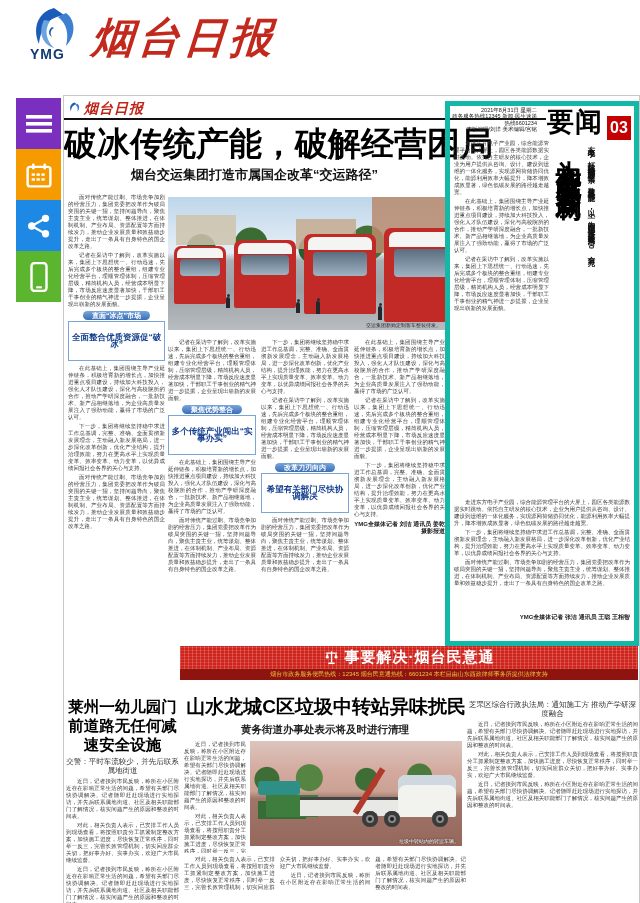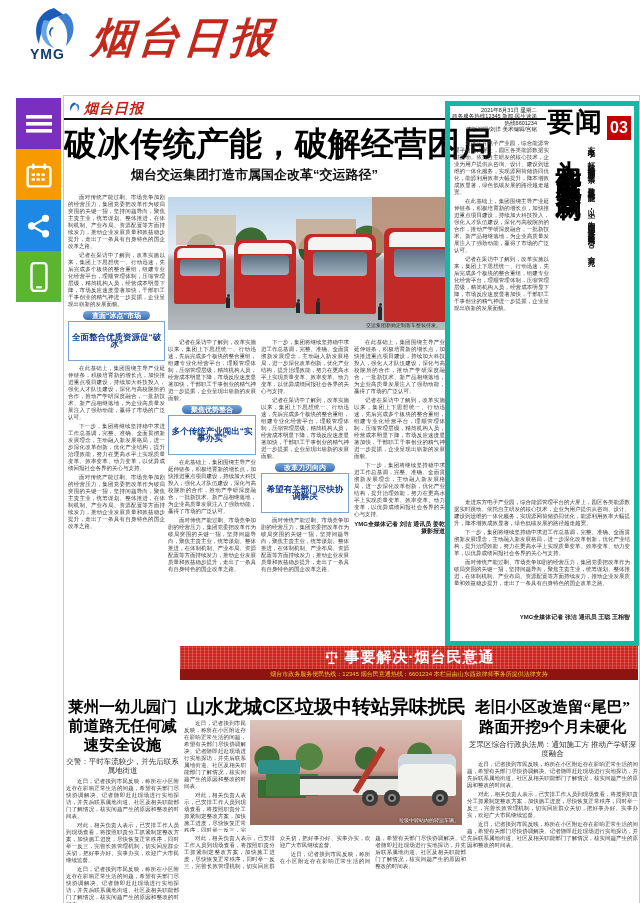--- a/index.html
+++ b/index.html
@@ -306,20 +306,21 @@
     <div class="sub">交警：平时车流较少，并先后联系属地街道</div>
     <div class="greek">
       <p>近日，记者接到市民反映，称所在小区附近存在影响正常生活的问题，希望有关部门尽快协调解决。记者随即赶赴现场进行实地探访，并先后联系属地街道、社区及相关职能部门了解情况，核实问题产生的原因和整改的时间表。</p>
       <p>对此，相关负责人表示，已安排工作人员到现场查看，将按照职责分工抓紧制定整改方案，加快施工进度，尽快恢复正常秩序，同时举一反三，完善长效管理机制，切实回应群众关切，把好事办好、实事办实，欢迎广大市民继续监督。</p>
       <p>近日，记者接到市民反映，称所在小区附近存在影响正常生活的问题，希望有关部门尽快协调解决。记者随即赶赴现场进行实地探访，并先后联系属地街道、社区及相关职能部门了解情况，核实问题产生的原因和整改的时间表。</p>
     </div>
   </div>
 
   <div class="artB">
     <div class="hl">山水龙城C区垃圾中转站异味扰民</div>
+    <div class="sub">黄务街道办事处表示将及时进行清理</div>
     <div class="artB-row">
       <div class="artB-text greek">
         <p>近日，记者接到市民反映，称所在小区附近存在影响正常生活的问题，希望有关部门尽快协调解决。记者随即赶赴现场进行实地探访，并先后联系属地街道、社区及相关职能部门了解情况，核实问题产生的原因和整改的时间表。</p>
         <p>对此，相关负责人表示，已安排工作人员到现场查看，将按照职责分工抓紧制定整改方案，加快施工进度，尽快恢复正常秩序，同时举一反三，完善长效管理机制，切实回应群众关切，把好事办好、实事办实，欢迎广大市民继续监督。</p>
       </div>
       <div class="photo-truck">
         <div class="tr-trees"></div>
         <div class="tr-canopy"></div>
         <div class="tr-bins"></div>
         <div class="tr-truck-bed"></div>
@@ -331,21 +332,20 @@
         <div class="tr-caption">垃圾中转站内的转运车辆。</div>
       </div>
     </div>
     <div class="artB-bottom greek">
       <p>对此，相关负责人表示，已安排工作人员到现场查看，将按照职责分工抓紧制定整改方案，加快施工进度，尽快恢复正常秩序，同时举一反三，完善长效管理机制，切实回应群众关切，把好事办好、实事办实，欢迎广大市民继续监督。</p>
       <p>近日，记者接到市民反映，称所在小区附近存在影响正常生活的问题，希望有关部门尽快协调解决。记者随即赶赴现场进行实地探访，并先后联系属地街道、社区及相关职能部门了解情况，核实问题产生的原因和整改的时间表。</p>
     </div>
   </div>
 
   <div class="artC">
-    <div class="hl">老旧小区改造留“尾巴” 路面开挖9个月未硬化</div>
     <div class="sub">芝罘区综合行政执法局：通知施工方 推动产学研深度融合</div>
     <div class="greek">
       <p>近日，记者接到市民反映，称所在小区附近存在影响正常生活的问题，希望有关部门尽快协调解决。记者随即赶赴现场进行实地探访，并先后联系属地街道、社区及相关职能部门了解情况，核实问题产生的原因和整改的时间表。</p>
       <p>对此，相关负责人表示，已安排工作人员到现场查看，将按照职责分工抓紧制定整改方案，加快施工进度，尽快恢复正常秩序，同时举一反三，完善长效管理机制，切实回应群众关切，把好事办好、实事办实，欢迎广大市民继续监督。</p>
       <p>近日，记者接到市民反映，称所在小区附近存在影响正常生活的问题，希望有关部门尽快协调解决。记者随即赶赴现场进行实地探访，并先后联系属地街道、社区及相关职能部门了解情况，核实问题产生的原因和整改的时间表。</p>
     </div>
   </div>
 
 </div>
 

